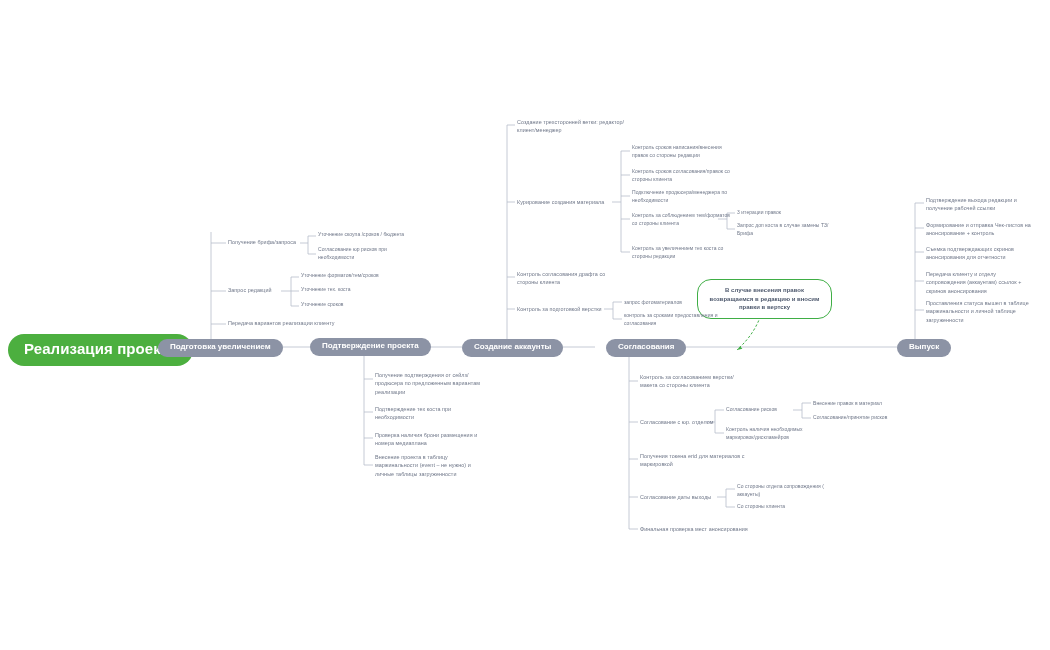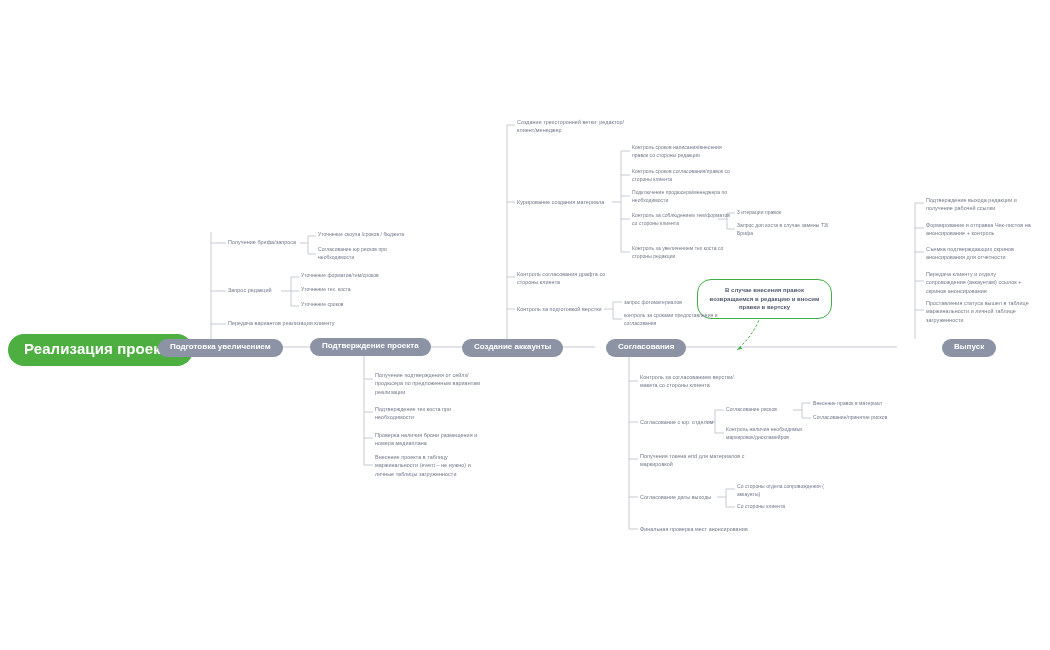--- a/index.html
+++ b/index.html
@@ -172,21 +172,21 @@
       <path d="M737 350 l 5.4 -1.2 l -2.3 -2.6 z" fill="#3fae45"></path>
     </g>
   </svg>
 
   <div class="root-node" style="left:8px; top:334px;">Реализация проекта</div>
 
   <div class="main-node" style="left:158px; top:339px;">Подготовка увеличением</div>
   <div class="main-node" style="left:310px; top:338px;">Подтверждение проекта</div>
   <div class="main-node" style="left:462px; top:339px;">Создание аккаунты</div>
   <div class="main-node" style="left:597px; top:339px;margin-left:9px;">Согласования</div>
-  <div class="main-node" style="left:942px; top:339px;">Выпуск</div>
+  <div class="main-node" style="left:897px; top:339px;">Выпуск</div>
 
   <div class="callout" style="left:697px; top:279px;">В случае внесения правок возвращаемся в редакцию и вносим правки в вертску</div>
 
   <div class="leaf l2" style="left:228px; top:238px;">Получение брифа/запроса</div>
   <div class="leaf l3" style="left:318px; top:231px;">Уточнение скоупа /сроков / бюджета</div>
   <div class="leaf l3" style="left:318px; top:246px;">Согласование юр рисков при
 необходимости</div>
   <div class="leaf l2" style="left:228px; top:286px;">Запрос редакций</div>
   <div class="leaf l3" style="left:301px; top:272px;">Уточнение форматов/тем/сроков</div>
   <div class="leaf l3" style="left:301px; top:286px;">Уточнение тех. коста</div>

